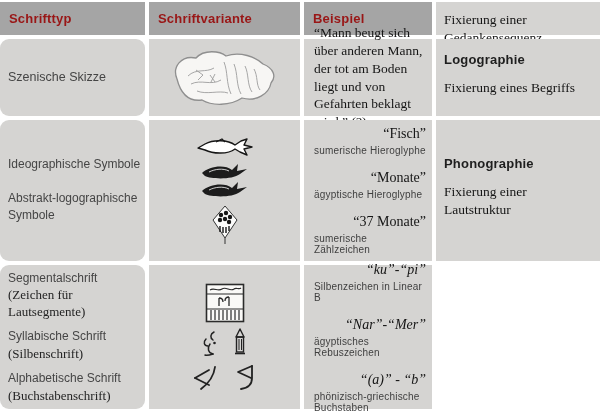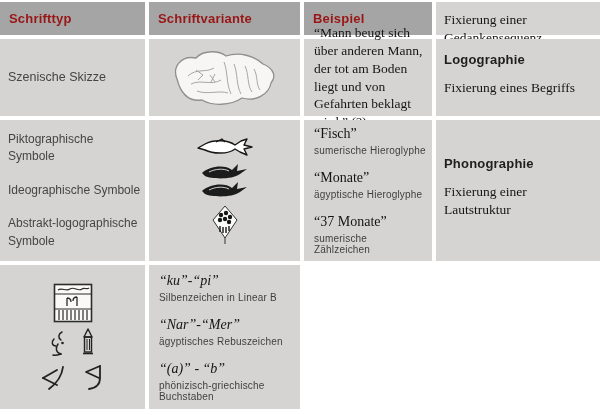--- a/index.html
+++ b/index.html
@@ -16,31 +16,31 @@
   }
   .cell{background:#d5d4d2;}
   .cell.header{
     background:#a5a5a5;display:flex;align-items:center;
     padding-left:9px;font-weight:bold;font-size:13px;color:#991616;
     letter-spacing:.2px;
   }
   .type{display:flex;flex-direction:column;justify-content:center;padding:0 6px 7px 8px;}
   .type-title{font-weight:bold;font-size:13px;color:#1e1e1e;margin-bottom:12px;letter-spacing:.2px;}
   .type-desc{font-family:"Liberation Serif",serif;font-size:13.5px;color:#141414;line-height:1.3;}
-  .variant{display:flex;flex-direction:column;justify-content:center;padding:0 2px 0 8px;}
+  .variant{display:flex;flex-direction:column;justify-content:center;padding:0 2px 0 8px;border-radius:9px;}
   .v-item{margin:8px 0;}
   .v-item.tight{margin:4px 0;}
   .v-name{font-size:12px;color:#454545;line-height:1.45;}
   .v-paren{font-family:"Liberation Serif",serif;font-size:13px;color:#242424;line-height:1.28;}
   .example{display:flex;flex-direction:column;align-items:center;justify-content:center;gap:5px;}
   .icon-row{display:flex;gap:14px;align-items:flex-end;}
   .meaning{display:flex;flex-direction:column;justify-content:center;padding:0 6px 0 10px;}
   .quote{font-family:"Liberation Serif",serif;font-size:13.5px;color:#161616;line-height:1.32;}
   .m-item{margin:7px 0;}
-  .m-term{font-family:"Liberation Serif",serif;font-size:14px;color:#141414;}
+  .m-term{font-family:"Liberation Serif",serif;font-size:14px;color:#141414;text-align:right;}
   .m-term.italic{font-style:italic;}
   .m-sub{font-size:10px;color:#3f3f3f;margin-top:3px;letter-spacing:.2px;}
 </style>
 </head>
 <body>
 
 <div class="grid">
 
   <div class="cell header">Schrifttyp</div>
   <div class="cell header">Schriftvariante</div>
@@ -74,23 +74,20 @@
   <div class="cell meaning">
     <div class="quote">“Mann beugt sich über anderen Mann, der tot am Boden liegt und von Gefahrten beklagt wird.” (?)</div>
   </div>
 
   <div class="cell type">
     <div class="type-title">Logographie</div>
     <div class="type-desc">Fixierung eines Begriffs</div>
   </div>
   <div class="cell variant">
     <div class="v-item">
-        <div class="v-name">Piktographische Symbole</div>
-      </div>
-    <div class="v-item">
         <div class="v-name">Ideographische Symbole</div>
       </div>
     <div class="v-item">
         <div class="v-name">Abstrakt-logographische Symbole</div>
       </div>
   </div>
   <div class="cell example">
     <svg width="58" height="20" viewBox="0 0 58 20">
       <path d="M2,11 L9,7 C17,2.5 32,2.5 39,8 L45,4 L51,2 L48,8 L56,10 L48,12 L51,18 L44,15 L39,12 C32,17.5 17,17 9,13 Z" fill="#ffffff" stroke="#161616" stroke-width="1.4" stroke-linejoin="round"></path>
       <path d="M20,5 L26,2 L29,5" fill="none" stroke="#161616" stroke-width="1.1"></path>
@@ -133,20 +130,34 @@
     <div class="m-item">
       <div class="m-term">“37 Monate”</div>
       <div class="m-sub">sumerische Zählzeichen</div>
     </div>
   </div>
 
   <div class="cell type">
     <div class="type-title">Phonographie</div>
     <div class="type-desc">Fixierung einer Lautstruktur</div>
   </div>
+  <div class="cell variant">
+    <div class="v-item tight">
+      <div class="v-name">Segmentalschrift</div>
+      <div class="v-paren">(Zeichen für Lautsegmente)</div>
+    </div>
+    <div class="v-item tight">
+      <div class="v-name">Syllabische Schrift</div>
+      <div class="v-paren">(Silbenschrift)</div>
+    </div>
+    <div class="v-item tight">
+      <div class="v-name">Alphabetische Schrift</div>
+      <div class="v-paren">(Buchstabenschrift)</div>
+    </div>
+  </div>
   <div class="cell example">
     <svg width="40" height="40" viewBox="0 0 40 40">
       <rect x="1.5" y="1.5" width="37" height="37" fill="#faf9f7" stroke="#2b2b2b" stroke-width="1.6"></rect>
       <path d="M2,11 H38" stroke="#2b2b2b" stroke-width="1"></path>
       <path d="M5,7 C9,4 13,9 17,6 C21,3 25,9 29,6 C31,4 34,7 36,5" fill="none" stroke="#2b2b2b" stroke-width="1.1"></path>
       <path d="M14,15 v8 M14,15 c3,0 4,2 4,4 M24,14 v9 M24,14 c-3,0 -4,2 -4,4" fill="none" stroke="#2b2b2b" stroke-width="1.3"></path>
       <path d="M2,26 H38" stroke="#2b2b2b" stroke-width="1"></path>
       <g stroke="#2b2b2b" stroke-width="1.2" fill="none">
         <path d="M6,27 V37 M10,27 V37 M14,27 V37 M18,27 V37 M22,27 V37 M26,27 V37 M30,27 V37 M34,27 V37"></path>
       </g>

